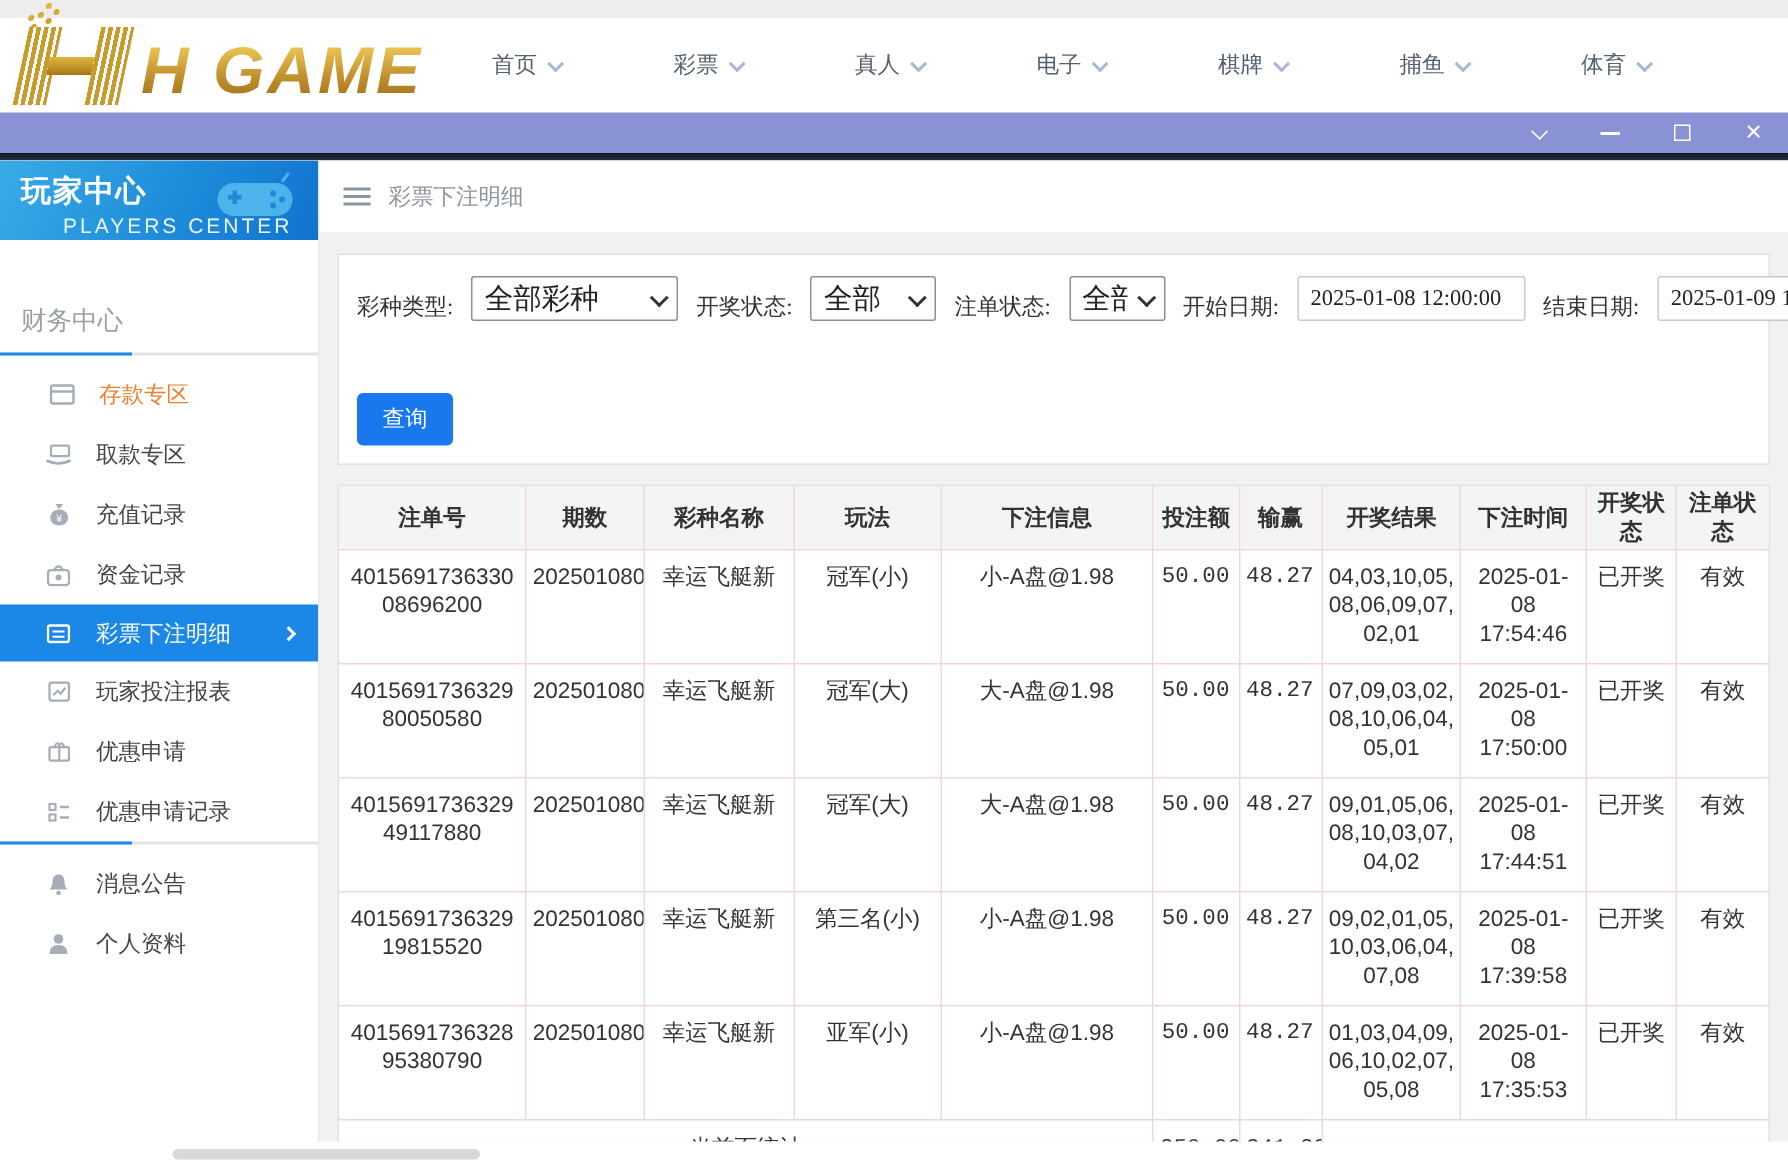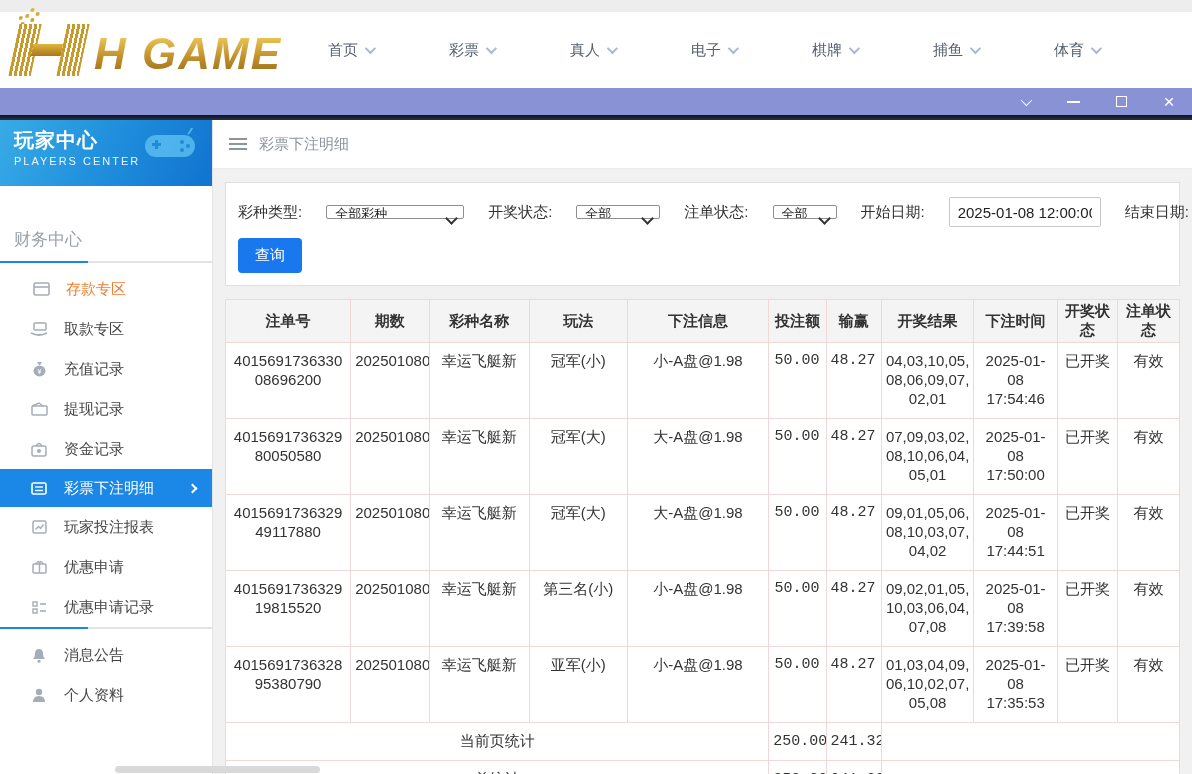--- a/index.html
+++ b/index.html
@@ -1,21 +1,21 @@
 <!DOCTYPE html>
 <html><head>
 <meta charset="utf-8">
 <style>
   * { box-sizing: border-box; margin: 0; padding: 0; }
   html,body { width:1192px; height:774px; overflow:hidden; }
   body { font-family:"Liberation Sans","DejaVu Sans",sans-serif; background:#fff; position:relative; }
 
   
   .top-strip { height:12px; background:#ededed; }
-  .site-header { height:76px; background:#fff; display:flex; align-items:center; padding:0 28px 0 10px; }
+  .site-header { height:63px; background:#fff; display:flex; align-items:center; padding:0 28px 0 10px; }
   .logo { display:flex; align-items:flex-end; gap:6px; min-width:270px; }
   .logo-h { position:relative; width:78px; height:52px; transform:skewX(-12deg); }
   .logo-h .bar { position:absolute; top:0; bottom:0; width:22px;
       background:repeating-linear-gradient(90deg,#c89a2c 0 3px,#fff 3px 5px),linear-gradient(180deg,#e8c14a,#a87818); }
   .logo-h .bar.left { left:4px; } .logo-h .bar.right { right:4px; }
   .logo-h .cross { position:absolute; left:22px; right:22px; top:20px; height:12px; background:linear-gradient(180deg,#e0b53e,#a87818); }
   .logo-dots { position:absolute; width:4px; height:4px; border-radius:50%; background:#d8ab36; top:-8px; left:2px;
       box-shadow:6px -2px 0 #d8ab36, 12px 2px 0 #cfa02e, 3px 6px 0 #cfa02e, 10px -8px 0 #e0b53e, 16px -4px 0 #d8ab36; }
   .logo-text { font-size:44px; font-weight:bold; font-style:italic; letter-spacing:2px; line-height:1;
       background:linear-gradient(180deg,#ecc755 10%,#c3922f 55%,#9a6d14 100%);
@@ -34,24 +34,24 @@
   .win-max { width:11px; height:11px; border:1.5px solid #fff; }
   .win-close { color:#fff; font-size:19px; line-height:1; font-weight:normal; }
   .dark-strip { height:5px; background:linear-gradient(180deg,#0e1420,#263245); }
 
   
   .shell { display:flex; height:654px; }
   .sidebar { width:213px; background:#fff; border-right:1px solid #e4e4e4; flex:none; overflow:hidden; }
   .content { flex:1; background:#f1f1f1; overflow:hidden; }
 
   
-  .player-hd { height:66px; background:linear-gradient(115deg,#38abe6 0%,#1e8cdb 55%,#1173cf 100%);
+  .player-hd { height:53px; background:linear-gradient(115deg,#38abe6 0%,#1e8cdb 55%,#1173cf 100%);
       color:#fff; padding:7px 0 0 14px; position:relative; overflow:hidden; }
   .player-hd h1 { font-size:20px; font-weight:bold; letter-spacing:1px; }
-  .player-hd .sub { font-size:11px; letter-spacing:2px; margin-top:1px; color:#eaf6ff; }
+  .player-hd .sub { font-size:14px; letter-spacing:2px; margin-top:1px; color:#eaf6ff;margin-left:28px; }
   .gamepad { position:absolute; right:14px; top:8px; opacity:.85; }
 
   .sec-title { color:#9aa0a8; font-size:17px; padding:18px 14px 10px;margin-top:24px; }
   .sec-line { height:2px; background:#e3e3e3; position:relative; margin:0 0 6px; }
   .sec-line::before { content:""; position:absolute; left:0; top:0; width:88px; height:2px; background:#1b87e6; }
 
   .menu-item { height:40px; display:flex; align-items:center; gap:16px; padding-left:30px; font-size:15px; color:#444; cursor:pointer; position:relative; }
   .menu-item .mi-ic { width:18px; height:18px; flex:none; display:flex; align-items:center; justify-content:center; }
   .menu-item.orange { color:#ef7e2e;padding-left:32px; }
   .menu-item.active { background:#1b87e6; color:#fff; height:38px; }
@@ -59,32 +59,32 @@
       border-right:2px solid #fff; border-top:2px solid #fff; transform:rotate(45deg); }
 
   
   .crumb-bar { height:49px; background:#fff; display:flex; align-items:center; gap:12px; padding-left:16px; border-bottom:1px solid #ececec; }
   .hamburger { width:18px; display:flex; flex-direction:column; gap:3px; cursor:pointer; }
   .hamburger span { height:2px; background:#8d949c; }
   .crumb-title { color:#8d949c; font-size:15px; }
 
   .panel { background:#fff; border:1px solid #dfdfdf; margin:13px 12px 0; }
   .filter-panel { padding:14px 12px 12px; }
-  .filter-row { display:flex; align-items:center; gap:24px; flex-wrap:nowrap; font-size:15px; color:#333; }
+  .filter-row { display:flex; align-items:flex-end; gap:12px; flex-wrap:nowrap; font-size:15px; color:#333;font-family:Liberation Serif, serif; }
   .f-label { white-space:nowrap; }
   .sel-wrap { position:relative; }
   select { appearance:none; -webkit-appearance:none; border:1px solid #8f8f8f; border-radius:2px; background:#fff;
-      font-size:13px; color:#222; height:14px; padding:0 24px 0 8px; font-family:inherit; }
+      font-size:19px; color:#222; height:30px; padding:0 24px 0 8px; font-family:inherit; }
   .sel-wrap::after { content:""; position:absolute; right:8px; top:10px; width:7px; height:7px;
       border-right:2px solid #333; border-bottom:2px solid #333; transform:rotate(45deg); pointer-events:none; }
   .sel-lottery select { width:138px; } .sel-draw select { width:84px; } .sel-order select { width:64px; }
   .date-input { border:1px solid #c9c9c9; border-radius:2px; height:30px; width:152px; padding:0 8px; font-size:15px; color:#222; font-family:inherit; }
   .btn-row { margin-top:11px; }
   .btn-primary { background:#1a78ee; color:#fff; border:none; border-radius:4px; font-size:15px;
-      padding:8px 17px; cursor:pointer; font-family:inherit; }
+      padding:8px 17px; cursor:pointer; font-family:inherit;margin-top:37px; }
 
   
   .table-panel { margin-top:13px; border-bottom:1px solid #dfdfdf; }
   table { border-collapse:collapse; width:100%; table-layout:fixed; font-size:15px; color:#333; }
   th,td { border-left:1px solid #f0d8d8; border-right:1px solid #f0d8d8; padding:2px 4px; text-align:center; overflow:hidden; }
   th:first-child, td:first-child { border-left:none; }
   th:last-child, td:last-child { border-right:none; }
   thead th { background:#f4f4f4; font-weight:bold; height:42px; border-bottom:1px solid #f0d8d8; }
   tbody td { height:76px; vertical-align:top; padding-top:9px; border-bottom:1px solid #f0d8d8; line-height:1.25; }
   tbody td.brk { word-break:break-all; }
@@ -204,29 +204,20 @@
     </div>
     <div class="menu-item">
       <span class="mi-ic">
         <svg width="15" height="16" viewBox="0 0 15 16">
             <path d="M5 1 h5 l-2 3 h-1 z" fill="#a6adb6"></path>
             <ellipse cx="7.5" cy="10" rx="6" ry="5.4" fill="#a6adb6"></ellipse>
             <text x="7.5" y="13" font-size="7" fill="#fff" text-anchor="middle">¥</text>
           </svg>
       </span>
       <span>充值记录</span>
-    </div>
-    <div class="menu-item">
-      <span class="mi-ic">
-        <svg width="17" height="14" viewBox="0 0 17 14">
-            <rect x="1" y="4" width="15" height="9" rx="1" fill="none" stroke="#a6adb6" stroke-width="1.5"></rect>
-            <path d="M1 4 L8 1 L12 4" fill="none" stroke="#a6adb6" stroke-width="1.5"></path>
-          </svg>
-      </span>
-      <span>提现记录</span>
     </div>
     <div class="menu-item">
       <span class="mi-ic">
         <svg width="16" height="15" viewBox="0 0 16 15">
             <rect x="1" y="4" width="14" height="10" rx="2" fill="none" stroke="#a6adb6" stroke-width="1.5"></rect>
             <path d="M5 4 q3 -5 6 0" fill="none" stroke="#a6adb6" stroke-width="1.5"></path>
             <circle cx="8" cy="9" r="2" fill="#a6adb6"></circle>
           </svg>
       </span>
       <span>资金记录</span>

